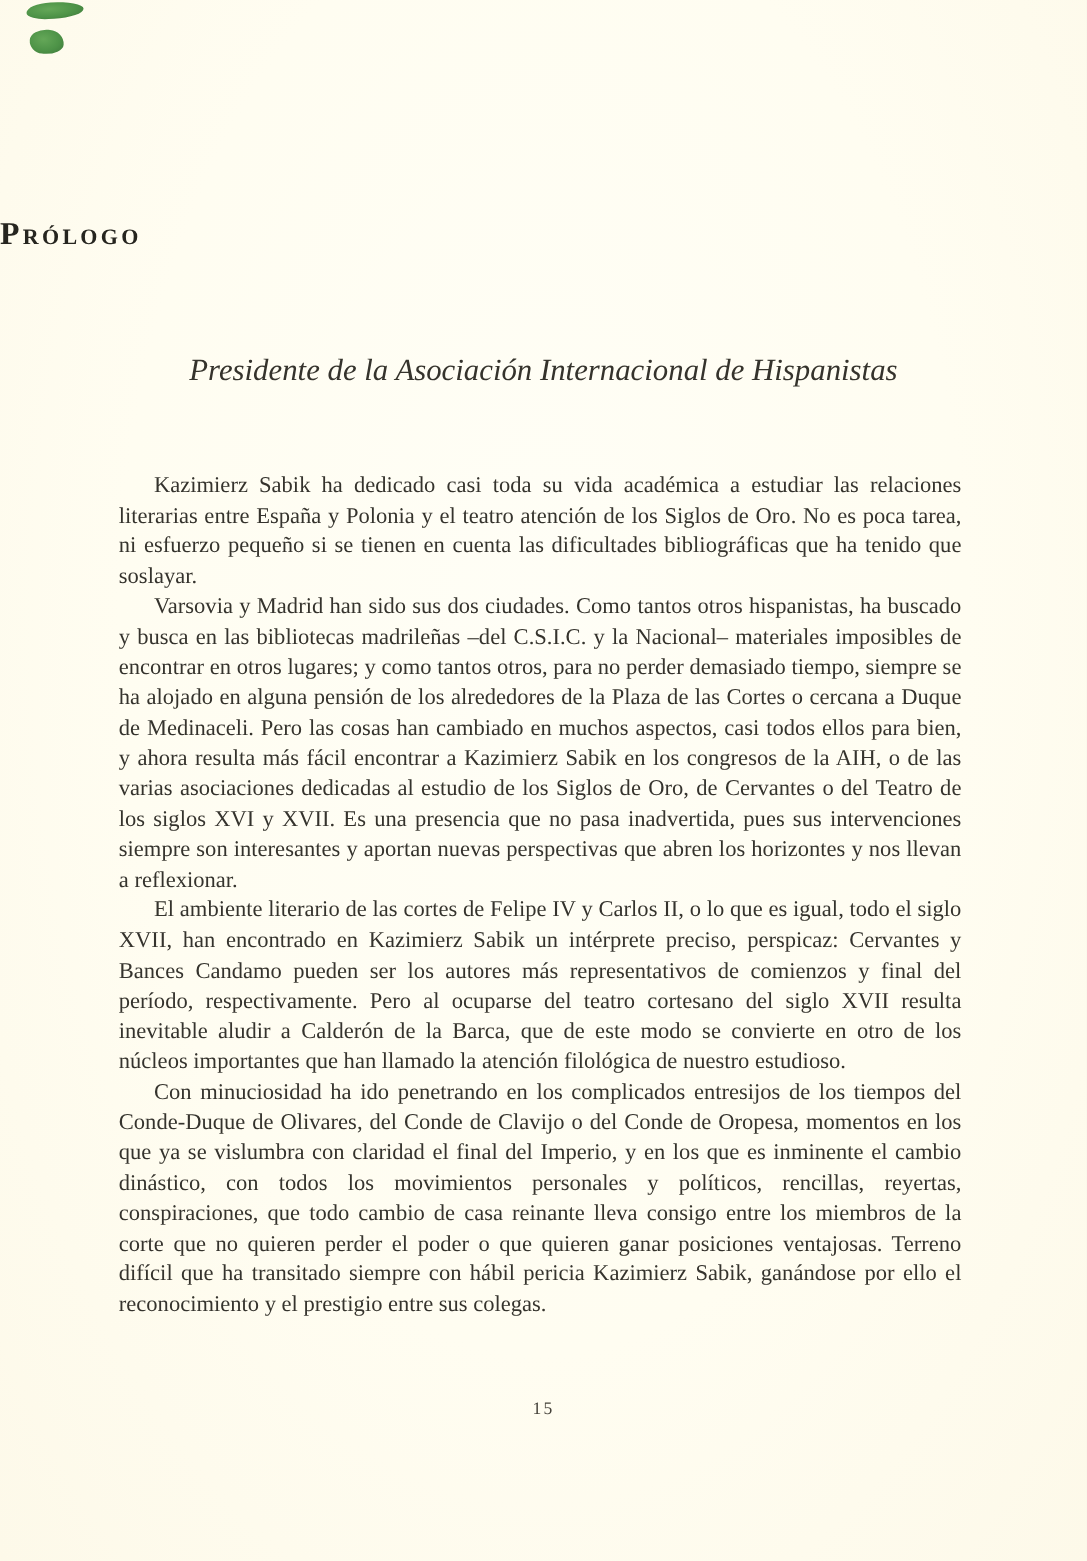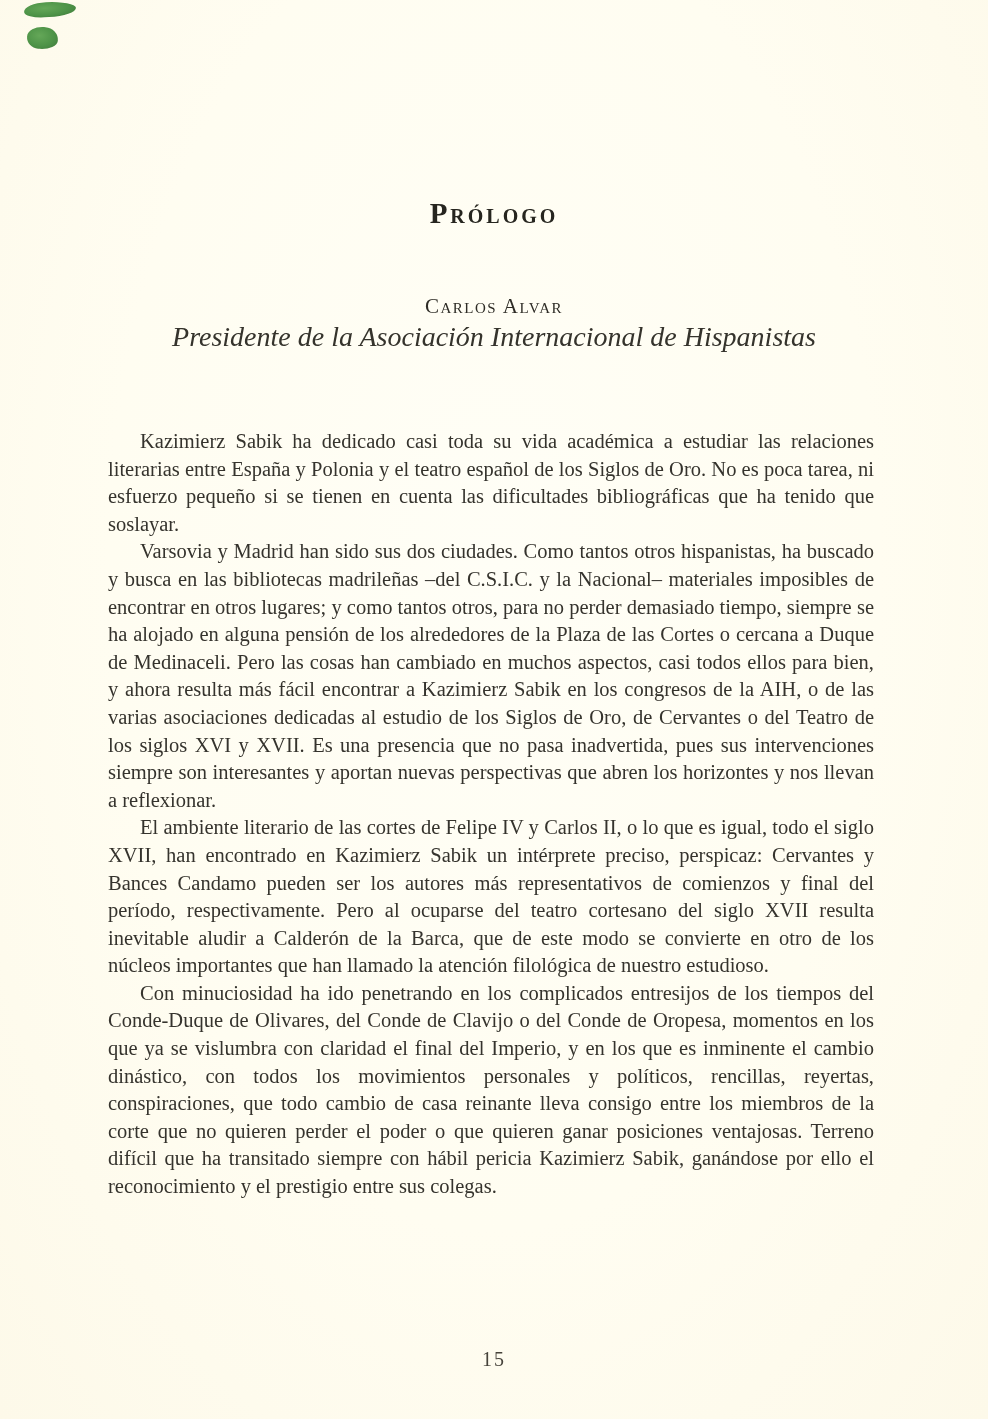--- a/index.html
+++ b/index.html
@@ -34,21 +34,20 @@
     left: 27px; top: 27px; width: 31px; height: 22px;
     border-radius: 55% 45% 60% 40% / 50% 60% 45% 55%;
     transform: rotate(4deg);
   }
 
   .title {
     position: absolute;
     top: 178px;
     left: 0;
     width: 988px;
-    text-align: center;
     font-size: 29px;
     font-weight: bold;
     font-variant: small-caps;
     letter-spacing: 3px;
     color: #26251f;
   }
 
   .author {
     position: absolute;
     top: 294px;
@@ -82,45 +81,44 @@
     margin: 0;
     font-size: 20.5px;
     line-height: 27.6px;
     text-align: justify;
     text-indent: 32px;
     color: #35332d;
   }
 
   .page-number {
     position: absolute;
-    top: 1348px;
+    top: 1272px;
     left: 0;
     width: 988px;
     text-align: center;
-    font-size: 20px;
+    font-size: 16px;
     letter-spacing: 2px;
     color: #45423a;
   }
 </style>
 </head>
 <body>
 
 <div class="page">
 
   <div class="scan-mark m1"></div>
   <div class="scan-mark m2"></div>
 
   <h1 class="title">Prólogo</h1>
 
-  <div class="author">Carlos Alvar</div>
 
   <div class="byline">Presidente de la Asociación Internacional de Hispanistas</div>
 
   <div class="body-text">
-    <p>Kazimierz Sabik ha dedicado casi toda su vida académica a estudiar las relaciones literarias entre España y Polonia y el teatro español de los Siglos de Oro. No es poca tarea, ni esfuerzo pequeño si se tienen en cuenta las dificultades bibliográficas que ha tenido que soslayar.</p>
+    <p>Kazimierz Sabik ha dedicado casi toda su vida académica a estudiar las relaciones literarias entre España y Polonia y el teatro atención de los Siglos de Oro. No es poca tarea, ni esfuerzo pequeño si se tienen en cuenta las dificultades bibliográficas que ha tenido que soslayar.</p>
     <p>Varsovia y Madrid han sido sus dos ciudades. Como tantos otros hispanistas, ha buscado y busca en las bibliotecas madrileñas –del C.S.I.C. y la Nacional– materiales imposibles de encontrar en otros lugares; y como tantos otros, para no perder demasiado tiempo, siempre se ha alojado en alguna pensión de los alrededores de la Plaza de las Cortes o cercana a Duque de Medinaceli. Pero las cosas han cambiado en muchos aspectos, casi todos ellos para bien, y ahora resulta más fácil encontrar a Kazimierz Sabik en los congresos de la AIH, o de las varias asociaciones dedicadas al estudio de los Siglos de Oro, de Cervantes o del Teatro de los siglos XVI y XVII. Es una presencia que no pasa inadvertida, pues sus intervenciones siempre son interesantes y aportan nuevas perspectivas que abren los horizontes y nos llevan a reflexionar.</p>
     <p>El ambiente literario de las cortes de Felipe IV y Carlos II, o lo que es igual, todo el siglo XVII, han encontrado en Kazimierz Sabik un intérprete preciso, perspicaz: Cervantes y Bances Candamo pueden ser los autores más representativos de comienzos y final del período, respectivamente. Pero al ocuparse del teatro cortesano del siglo XVII resulta inevitable aludir a Calderón de la Barca, que de este modo se convierte en otro de los núcleos importantes que han llamado la atención filológica de nuestro estudioso.</p>
     <p>Con minuciosidad ha ido penetrando en los complicados entresijos de los tiempos del Conde-Duque de Olivares, del Conde de Clavijo o del Conde de Oropesa, momentos en los que ya se vislumbra con claridad el final del Imperio, y en los que es inminente el cambio dinástico, con todos los movimientos personales y políticos, rencillas, reyertas, conspiraciones, que todo cambio de casa reinante lleva consigo entre los miembros de la corte que no quieren perder el poder o que quieren ganar posiciones ventajosas. Terreno difícil que ha transitado siempre con hábil pericia Kazimierz Sabik, ganándose por ello el reconocimiento y el prestigio entre sus colegas.</p>
   </div>
 
   <div class="page-number">15</div>
 
 </div>
 
 </body></html>

